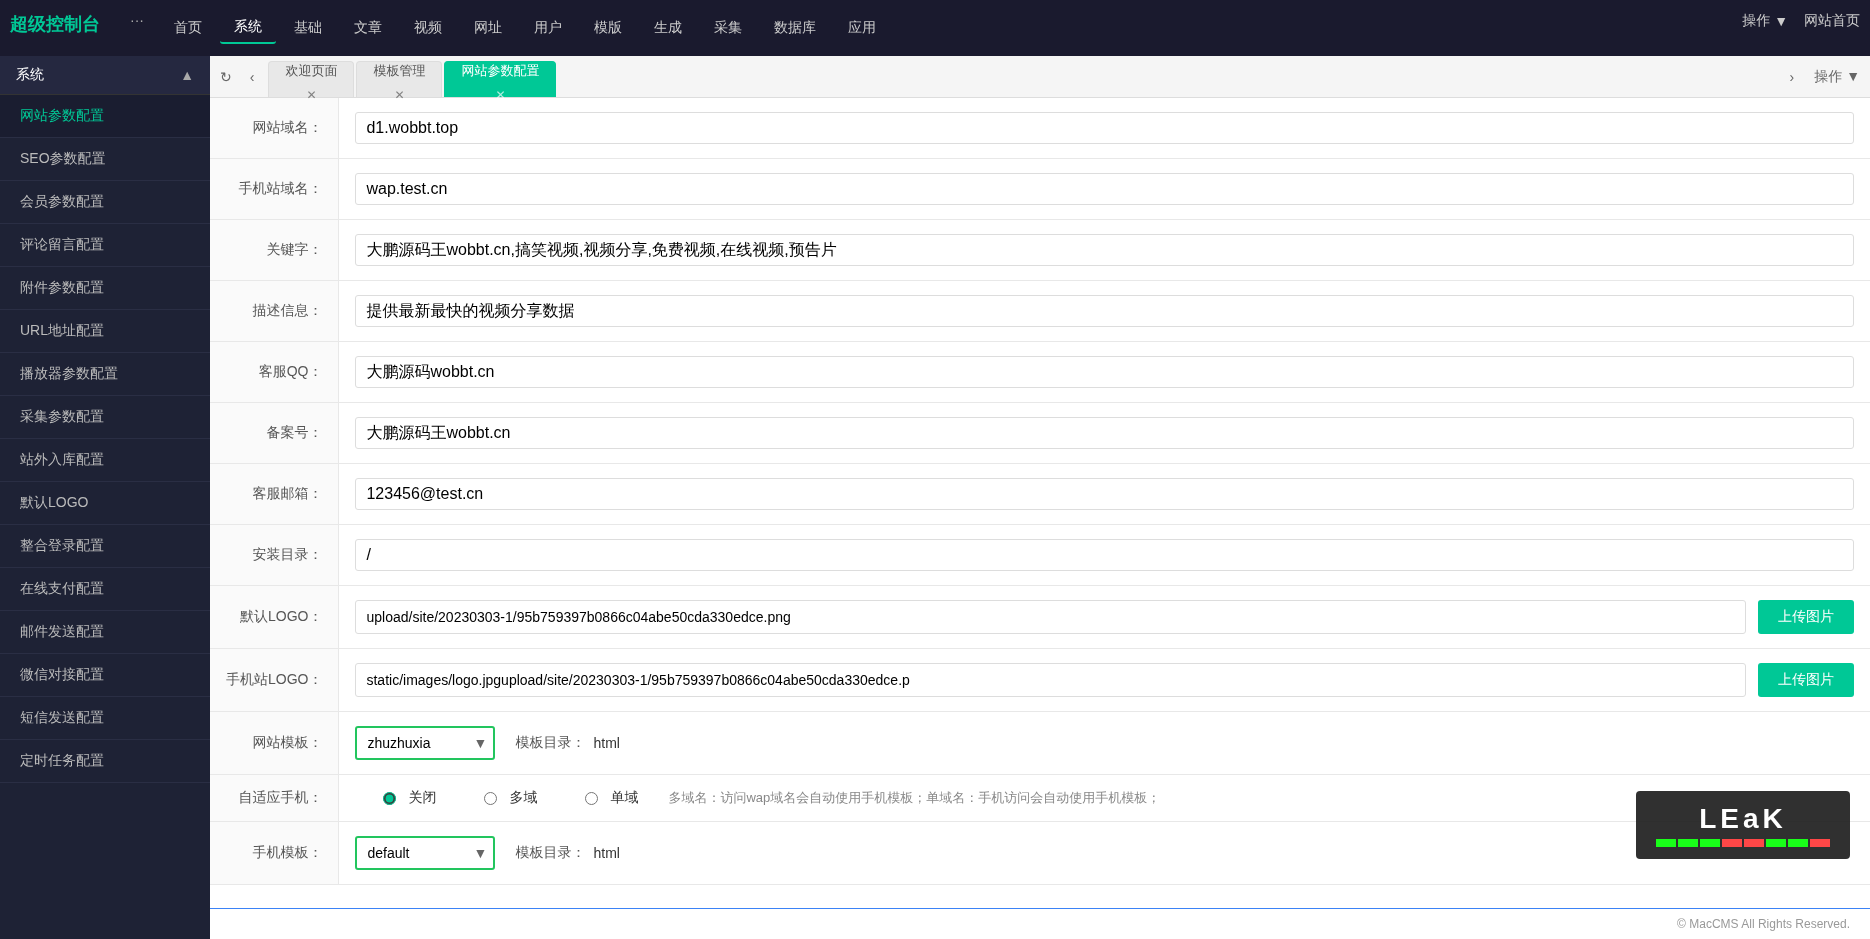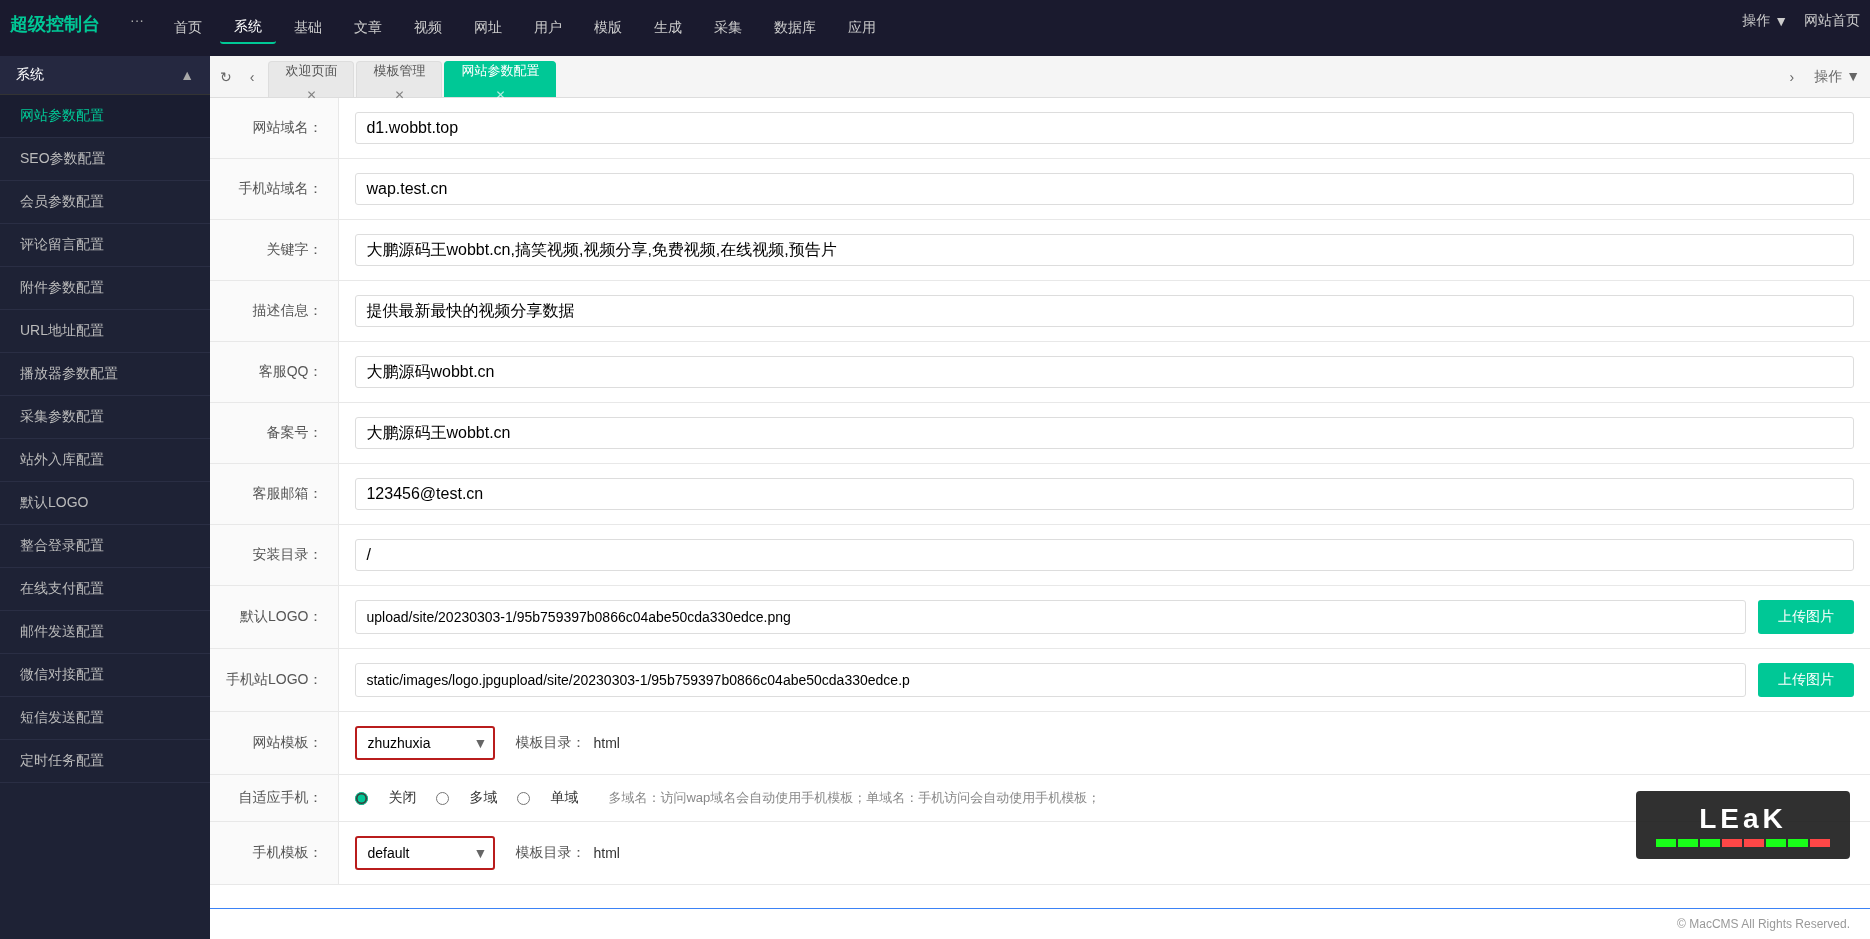--- a/index.html
+++ b/index.html
@@ -239,21 +239,21 @@
     .template-row {
       display: flex;
       align-items: center;
       gap: 20px;
     }
     .template-select-wrapper {
       position: relative;
       display: inline-block;
     }
     .template-select {
-      border: 2px solid #b91c1c;
+      border: 2px solid #22c55e;
       border-radius: 3px;
       padding: 7px 30px 7px 10px;
       font-size: 14px;
       background: #fff;
       cursor: pointer;
       appearance: none;
       -webkit-appearance: none;
       min-width: 140px;
       outline: none;
     }
@@ -277,22 +277,23 @@
     }
 
     .radio-row {
       display: flex;
       align-items: center;
       gap: 20px;
     }
     .radio-item {
       display: flex;
       align-items: center;
-      gap: 20px;
-      cursor: pointer;
+      gap: 12px;
+      cursor: pointer;
+      margin-left: 28px;
     }
     .radio-item input[type="radio"] {
       accent-color: #00c896;
     }
     .radio-hint {
       color: #888;
       font-size: 13px;
       margin-left: 10px;
     }
 

